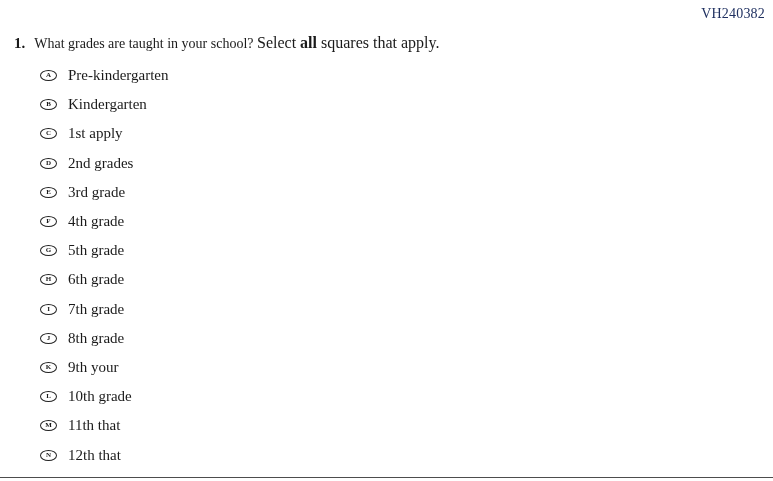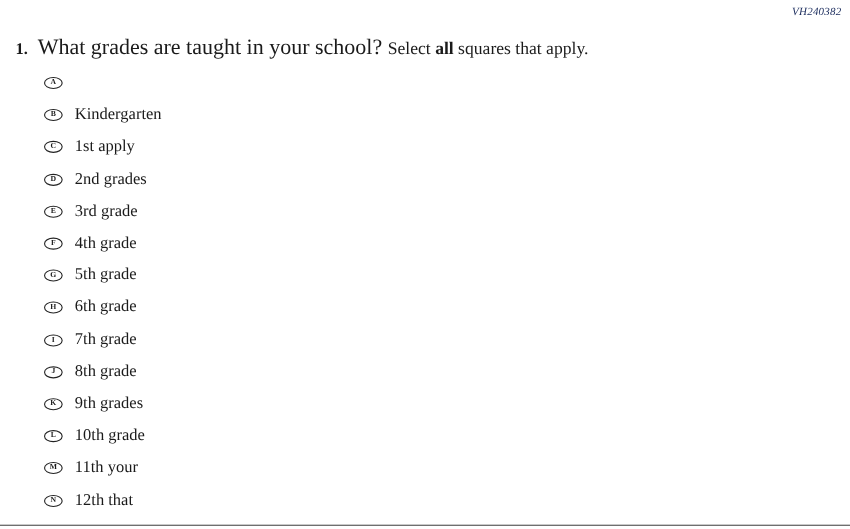--- a/index.html
+++ b/index.html
@@ -12,40 +12,39 @@
     height: 481px;
     position: relative;
     overflow: hidden;
     font-family: "Liberation Serif", serif;
     color: #1a1a1a;
   }
   .form-code {
     position: absolute;
     top: 6px;
     right: 8px;
-    font-size: 10px;
+    font-size: 14px;
     letter-spacing: 0.2px;
     color: #1f3060;
     font-family: "Liberation Serif", serif;
-    font-style: italic;
   }
   .question-line {
     position: absolute;
     top: 33px;
     left: 14px;
     white-space: nowrap;
     line-height: 20px;
   }
   .q-number {
     font-weight: bold;
     font-size: 15px;
     margin-right: 9px;
   }
   .q-text {
-    font-size: 20px;
+    font-size: 14px;
   }
   .q-instruction {
     font-size: 16px;
   }
   .q-instruction .bold {
     font-weight: bold;
   }
   .options {
     position: absolute;
     top: 61px;
@@ -98,20 +97,21 @@
 
 <div class="question-line">
   <span class="q-number">1.</span><span class="q-text">What grades are taught in your school?</span><span class="q-text">&nbsp;</span><span class="q-instruction"><span>Select </span><span class="bold">all</span><span> squares that apply.</span></span>
 </div>
 
 <div class="options">
   <div class="option-row">
     <span class="oval">
       <span class="oval-letter">A</span>
     </span>
+    <span class="option-label">Pre-kindergarten</span>
   </div>
 
   <div class="option-row">
     <span class="oval">
       <span class="oval-letter">B</span>
     </span>
     <span class="option-label">Kindergarten</span>
   </div>
 
   <div class="option-row">
@@ -167,35 +167,35 @@
     <span class="oval">
       <span class="oval-letter">J</span>
     </span>
     <span class="option-label">8th grade</span>
   </div>
 
   <div class="option-row">
     <span class="oval">
       <span class="oval-letter">K</span>
     </span>
-    <span class="option-label">9th grades</span>
+    <span class="option-label">9th your</span>
   </div>
 
   <div class="option-row">
     <span class="oval">
       <span class="oval-letter">L</span>
     </span>
     <span class="option-label">10th grade</span>
   </div>
 
   <div class="option-row">
     <span class="oval">
       <span class="oval-letter">M</span>
     </span>
-    <span class="option-label">11th your</span>
+    <span class="option-label">11th that</span>
   </div>
 
   <div class="option-row">
     <span class="oval">
       <span class="oval-letter">N</span>
     </span>
     <span class="option-label">12th that</span>
   </div>
 </div>
 

